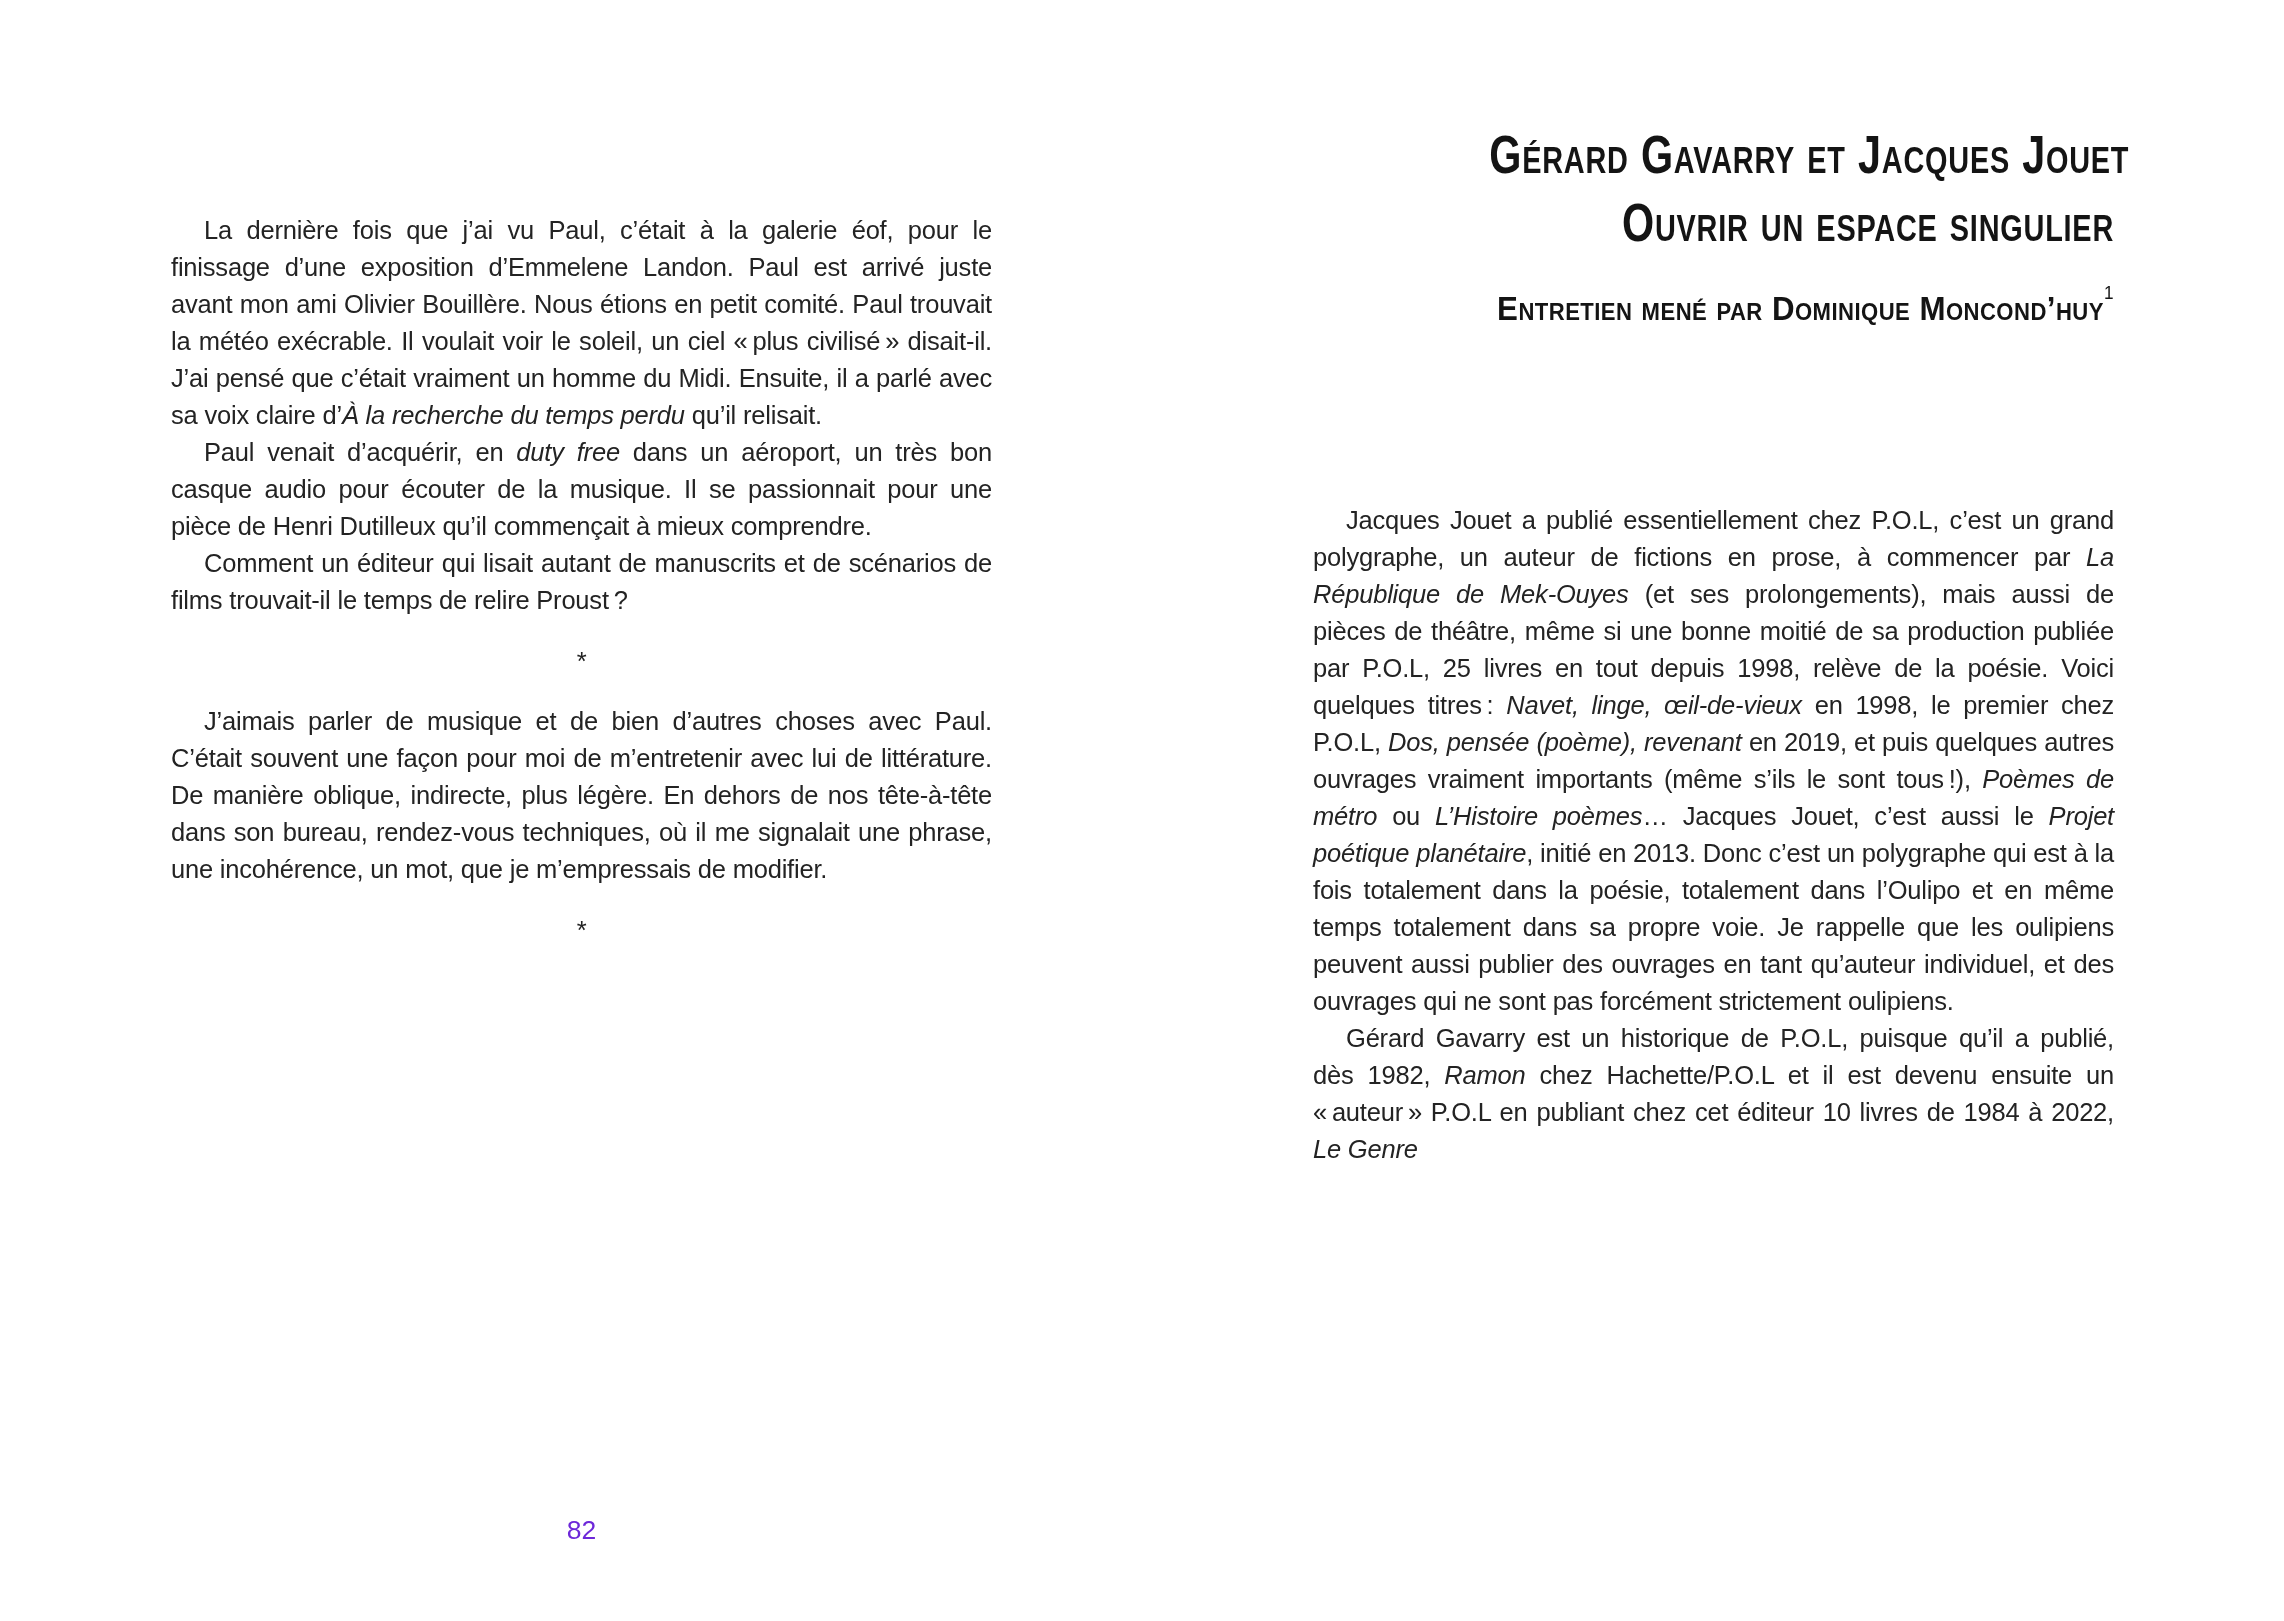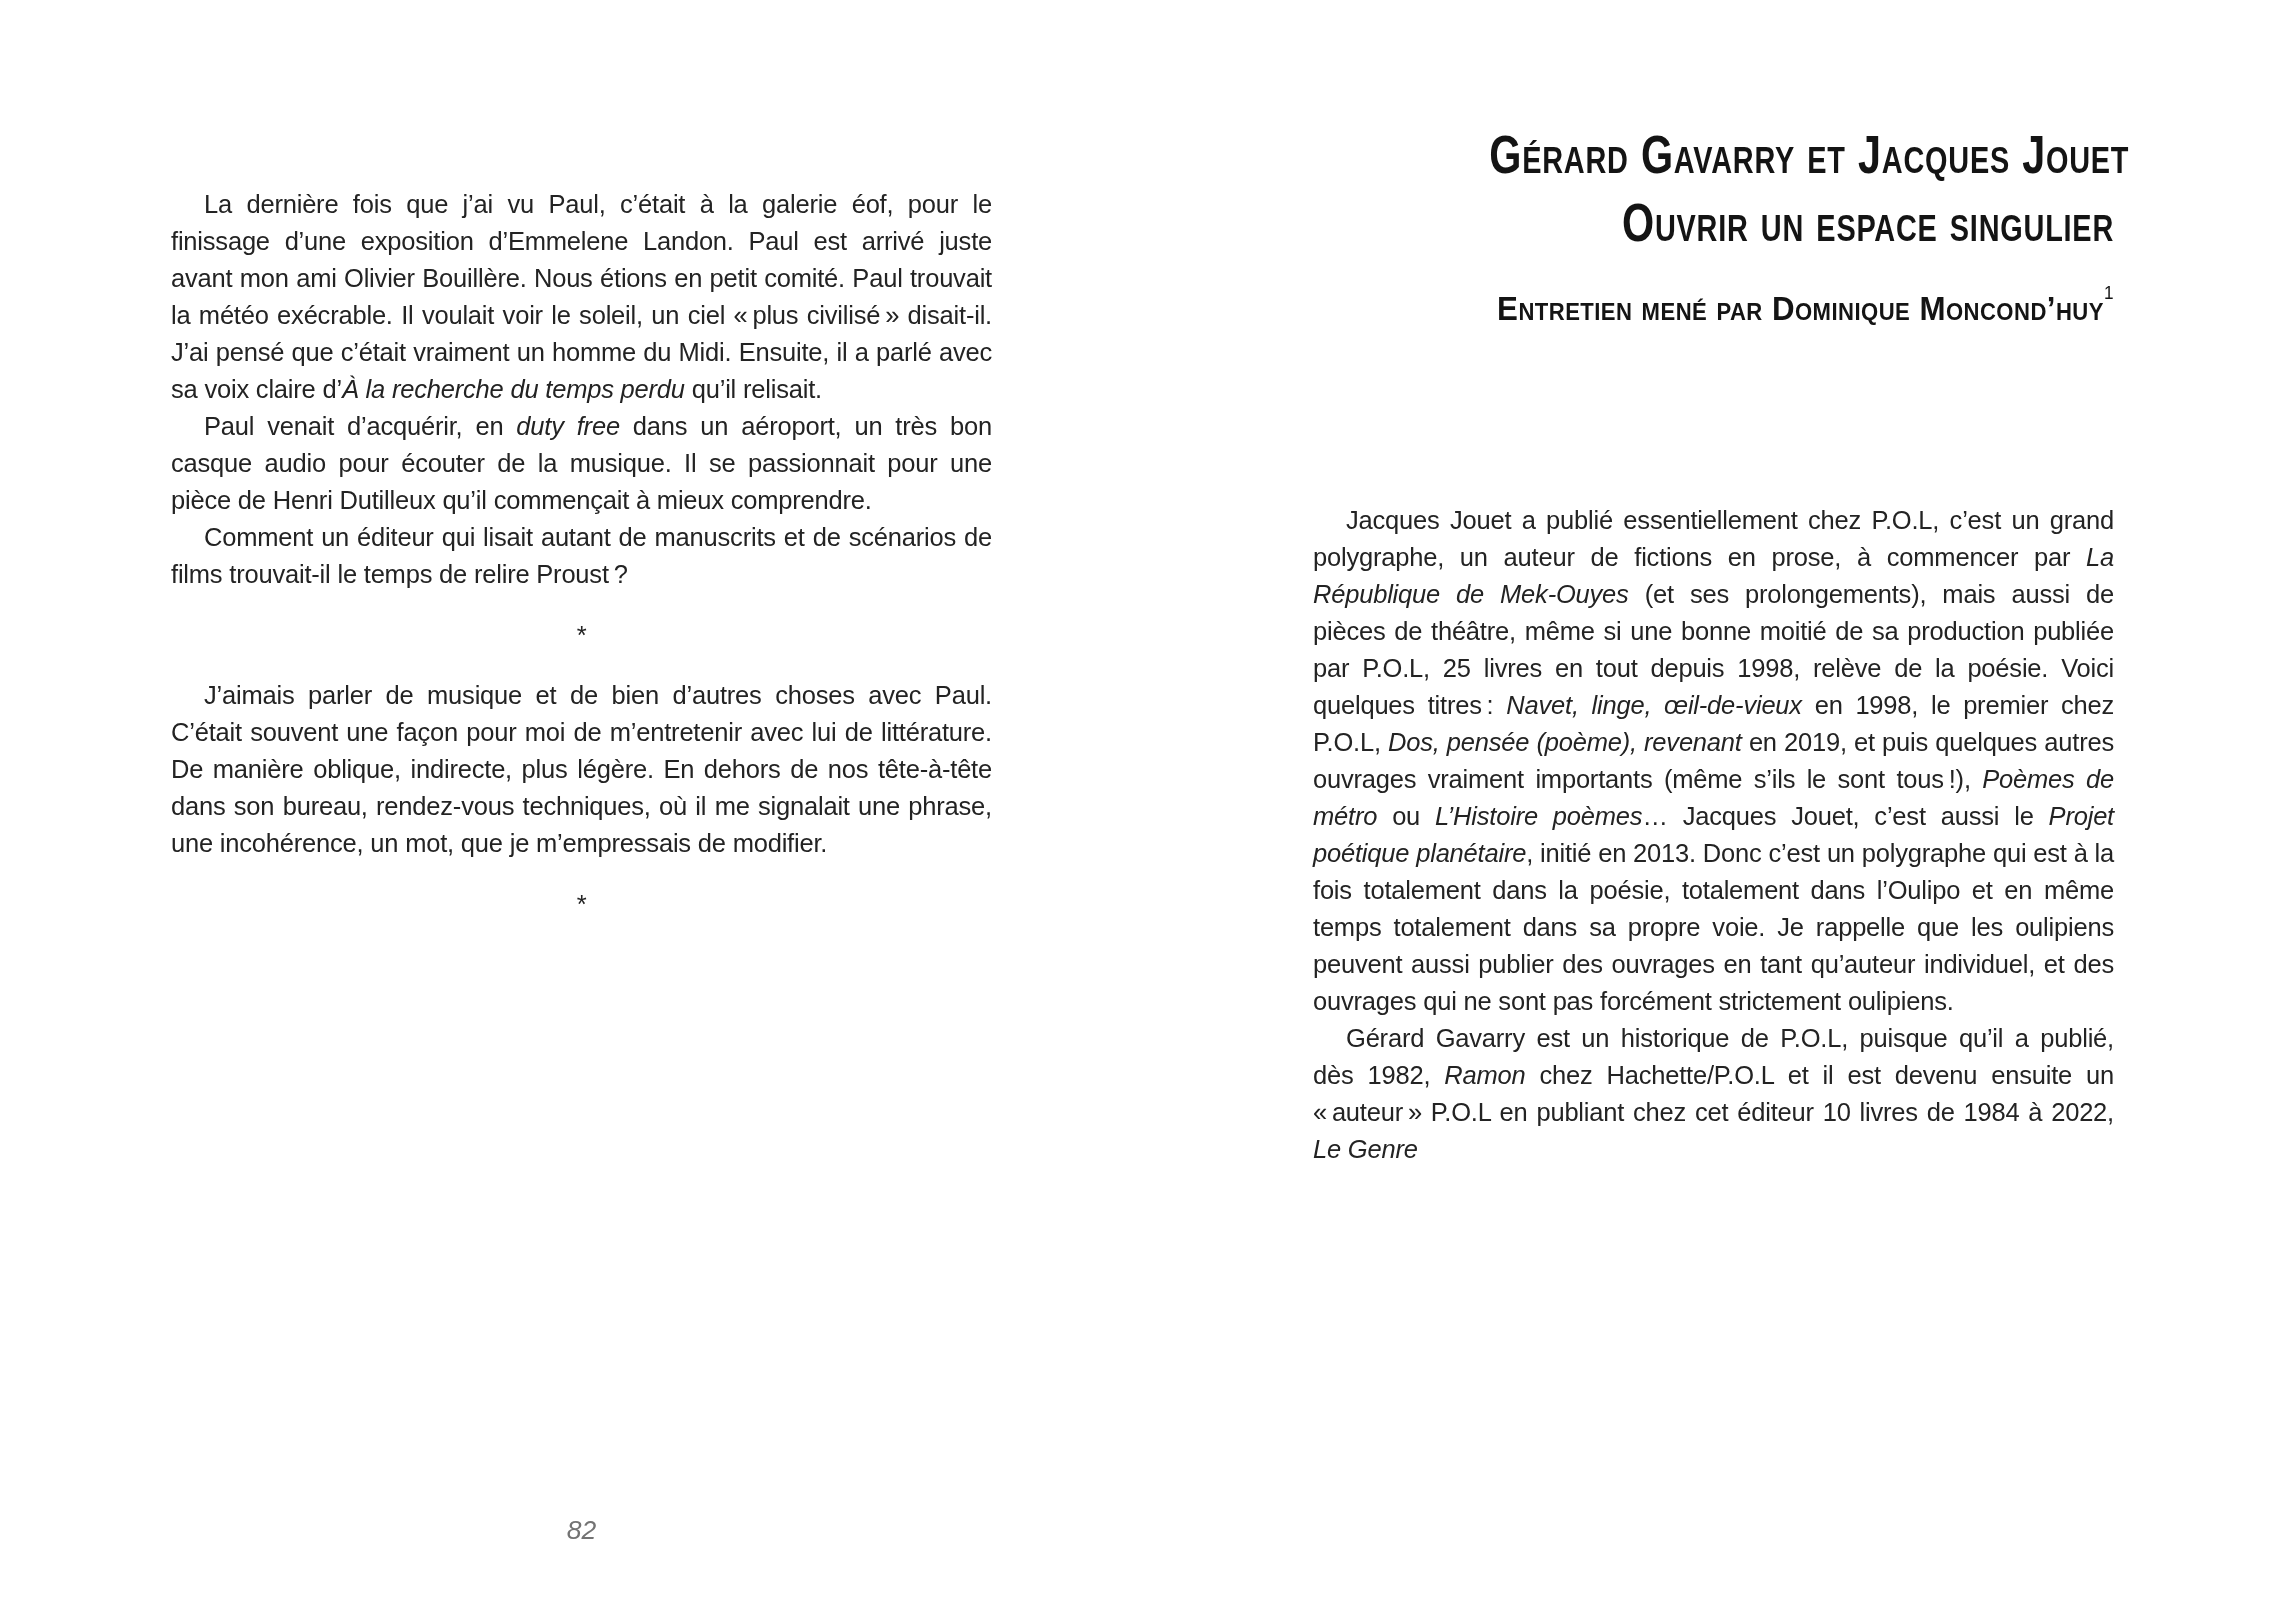--- a/index.html
+++ b/index.html
@@ -19,21 +19,21 @@
     font-size: 25.5px;
     line-height: 37px;
     text-align: justify;
     letter-spacing: -0.2px;
     hyphens: auto;
   }
   .page-left .body-copy { position: absolute; top: 139px; left: 0; right: 0; }
 
   .para { margin: 0; text-indent: 33px; }
   .para.plain { text-indent: 0; }
-  .para.gap { margin-top: 47px; }
+  .para.gap { margin-top: 73px; }
   .para.sep { text-align: center; text-indent: 0; margin: 23.5px 0; }
   em { font-style: italic; }
 
   .chapter-title {
     position: absolute; top: 121px; right: 0; left: 0; margin: 0;
     font-size: 53px; line-height: 68px; font-weight: 700;
     font-variant-caps: small-caps;
     letter-spacing: 1px;
     color: #141414;
     text-align: right;
@@ -66,22 +66,21 @@
     font-size: 20.6px; line-height: 30px;
     text-align: justify;
     letter-spacing: -0.1px;
     hyphens: auto;
   }
 
   .folio {
     position: absolute; top: 1515px; left: 0; width: 100%;
     text-align: center;
     font-size: 26.5px; line-height: 31px;
-    color: #737373;
-    font-style: italic;
+    color: #6d28d9;
   }
 </style>
 </head>
 <body>
 
 <section class="page page-left">
   <div class="body-copy">
       <p class="para indent gap"><span>La dernière fois que j’ai vu Paul, c’était à la galerie éof, pour le finissage d’une exposition d’Emmelene Landon. Paul est arrivé juste avant mon ami Olivier Bouillère. Nous étions en petit comité. Paul trouvait la météo exécrable. Il voulait voir le soleil, un ciel « plus civilisé » disait-il. J’ai pensé que c’était vraiment un homme du Midi. Ensuite, il a parlé avec sa voix claire d’</span><em>À la recherche du temps perdu</em><span> qu’il relisait.</span></p>
       <p class="para indent"><span>Paul venait d’acquérir, en </span><em>duty free</em><span> dans un aéroport, un très bon casque audio pour écouter de la musique. Il se passionnait pour une pièce de Henri Dutilleux qu’il commençait à mieux comprendre.</span></p>
       <p class="para indent"><span>Comment un éditeur qui lisait autant de manuscrits et de scénarios de films trouvait-il le temps de relire Proust ?</span></p>

